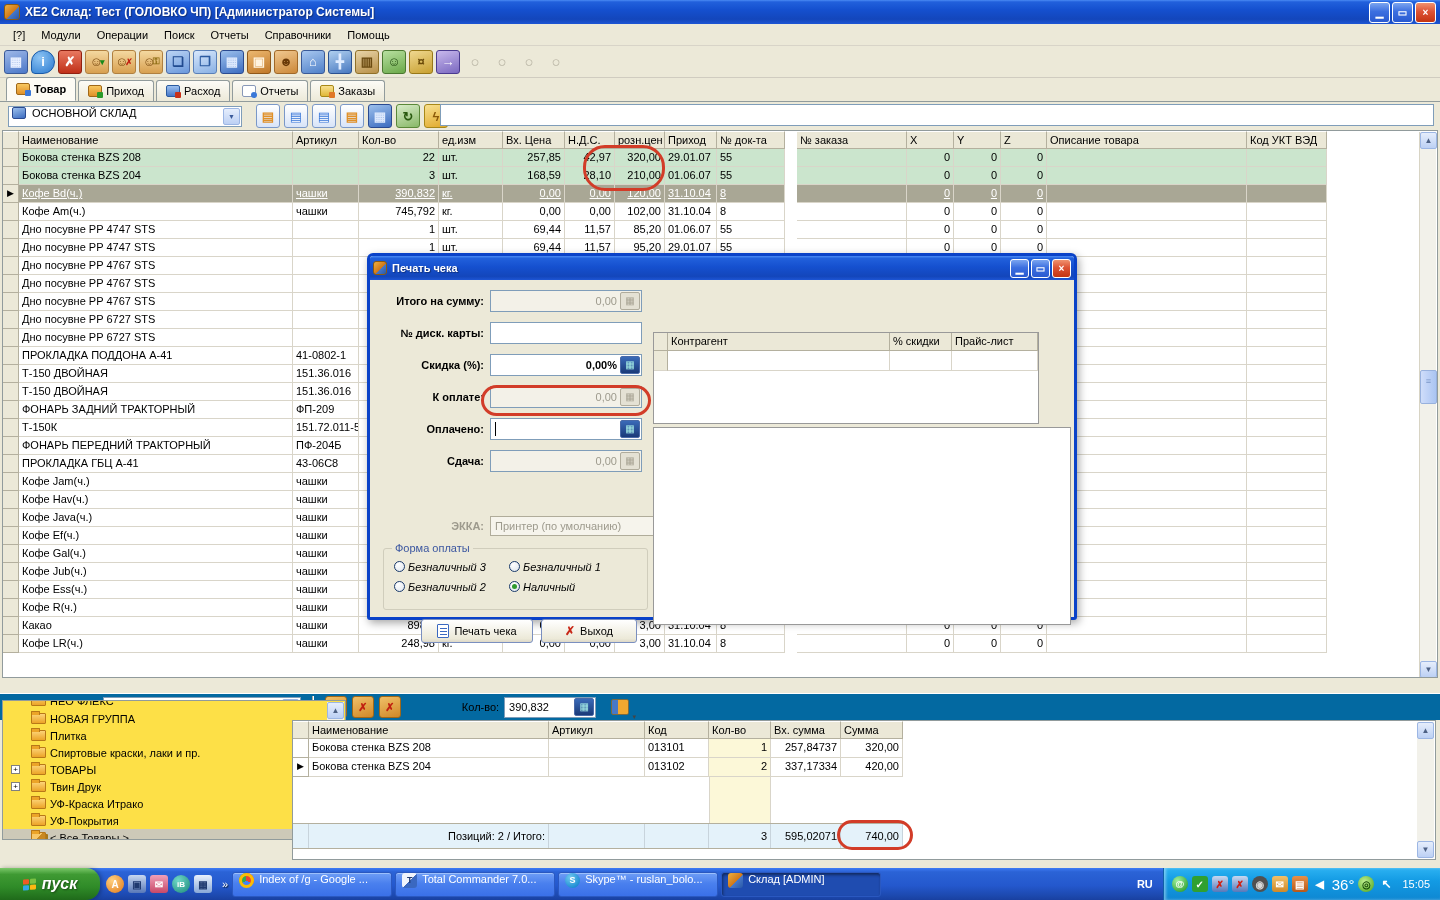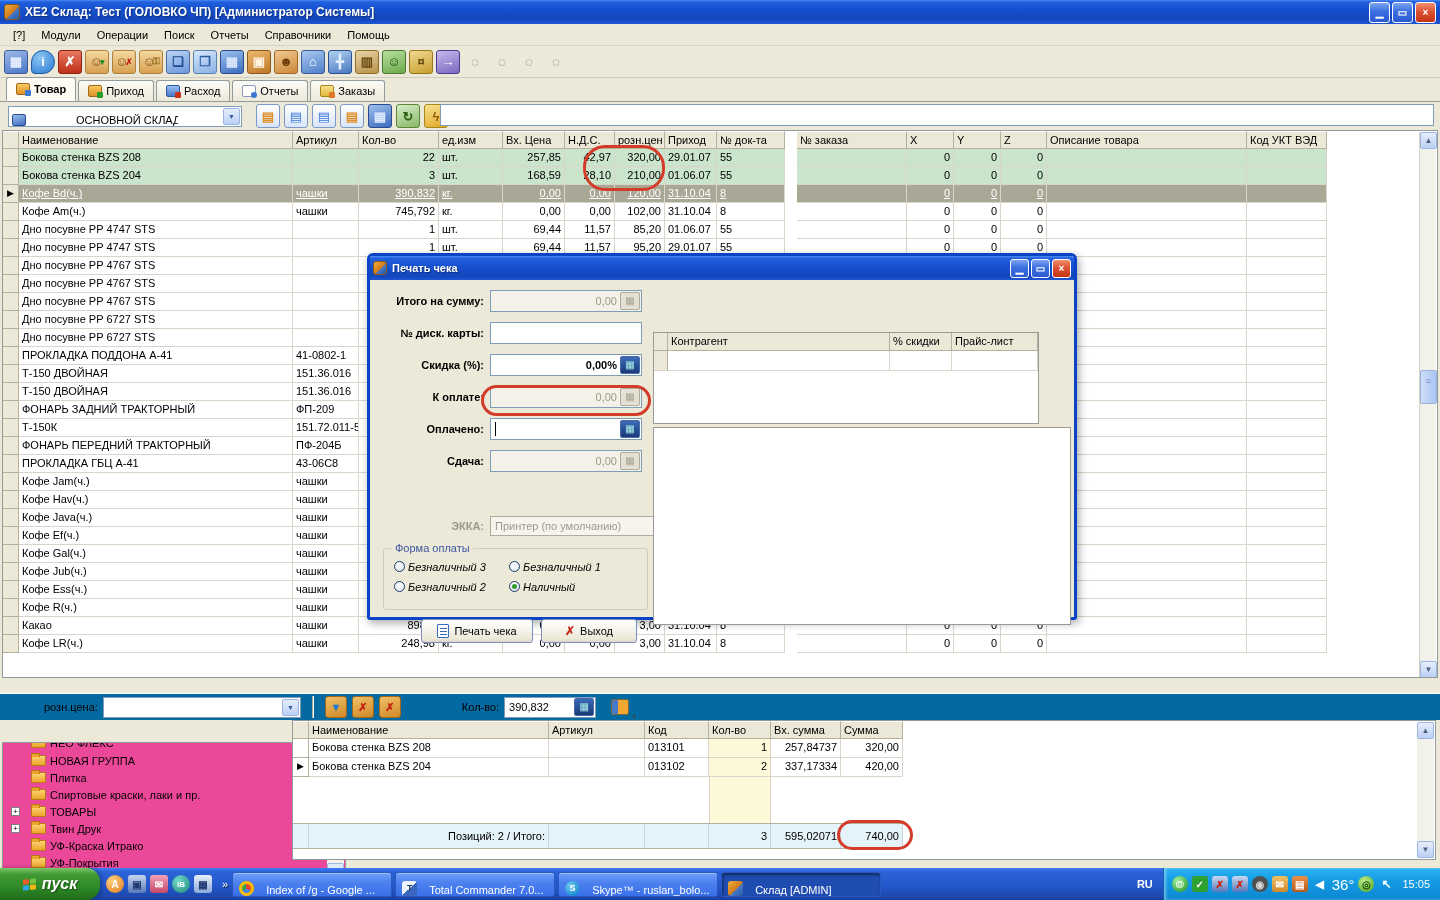--- a/index.html
+++ b/index.html
@@ -50,21 +50,21 @@
   .ti-prihod:after{background:#2a9a2a;}
   .ti-rashod{background:linear-gradient(180deg,#9cc0f0,#4878c8);border-color:#2a5aa0;}
   .ti-rashod:after{background:#c83018;}
   .ti-otchety{background:#fff;border-color:#8898b8;}
   .ti-otchety:after{background:#3a78d8;border-radius:50%;}
   .ti-zakazy{background:linear-gradient(180deg,#f8e090,#e0b838);border-color:#a88818;}
   .ti-zakazy:after{background:#e07828;}
 
   
   .subbar{left:0;top:102px;width:1440px;height:28px;background:#ece9d8;display:flex;align-items:center;padding-left:8px;gap:4px;}
-  .combo{height:21px;background:#fff;border:1px solid #7f9db9;display:flex;align-items:flex-end;gap:44px;}
+  .combo{height:21px;background:#fff;border:1px solid #7f9db9;display:flex;align-items:flex-start;}
   .combo .cicon{width:14px;height:12px;margin:0 3px;background:linear-gradient(160deg,#9cc0ec,#3c6cc0);border:1px solid #2a4a90;border-radius:2px;}
   .combo .ctext{flex:1;padding:0 3px;white-space:nowrap;overflow:hidden;}
   .combo .cbtn{width:17px;height:17px;margin:1px;border:1px solid #9cb6e4;border-radius:2px;background:linear-gradient(180deg,#e6eefc,#bcd0f4);color:#3a5a9a;font-size:7px;text-align:center;line-height:15px;}
   .wh-combo{width:234px;}
   .stchip{width:24px;height:24px;border-radius:3px;display:flex;align-items:center;justify-content:center;font-size:13px;font-weight:bold;}
   .st-doc{background:linear-gradient(180deg,#fff,#d8e4f8);border:1px solid #7a98c8;color:#e09028;}
   .st-doc.blue{color:#3a78d8;font-weight:normal;}
   .st-grid{background:linear-gradient(160deg,#9cc0ec,#3c6cc0);color:#dce8fc;border:1px solid #2a4a90;}
   .st-refresh{background:linear-gradient(160deg,#d8ecc8,#88b868);color:#2a5a10;border:1px solid #5a8838;}
   .st-light{background:linear-gradient(160deg,#f8e090,#e0a828);color:#8a5808;border:1px solid #a88818;}
@@ -166,21 +166,21 @@
   .ct-add{color:#1a7ad8;}
   .ct-del,.ct-clear{color:#c02010;}
   .qtylabel{margin-left:56px;}
   .qtybox{width:92px;height:21px;border:1px solid #7f9db9;background:#fff;display:flex;align-items:center;padding-left:4px;}
   .qtybox .fval{font-weight:normal;text-align:left;}
   .qtybox .fcalc{display:block;}
   .colchip{width:18px;height:16px;margin-left:10px;background:linear-gradient(90deg,#4878c8 40%,#f0a830 40%);border:1px solid #7a6a40;border-radius:2px;position:relative;}
   .colchip:after{content:"▾";position:absolute;right:-8px;bottom:-7px;font-size:7px;color:#444;}
 
   
-  .treebox{left:2px;top:742px;width:344px;height:140px;background:#ec4899;border:1px solid #919b9c;overflow:hidden;}
+  .treebox{left:2px;top:700px;width:344px;height:140px;background:#fde047;border:1px solid #919b9c;overflow:hidden;}
   .titem{display:flex;align-items:center;height:17px;gap:4px;padding-left:28px;position:relative;}
   .titem.selrow{background:#cdc9b8;}
   .titem.clipped{height:9px;overflow:hidden;}
   .titem.clipped > *{transform:translateY(-5px);}
   .texp{display:none;position:absolute;left:8px;width:9px;height:9px;border:1px solid #808080;background:#fff;font-size:8px;line-height:7px;text-align:center;}
   .texp.on{display:block;}
   .tfold{width:15px;height:11px;background:linear-gradient(180deg,#fcd478,#eca428);border:1px solid #b87818;border-radius:1px;position:relative;flex:0 0 auto;}
   .tfold:before{content:"";position:absolute;left:-1px;top:-3px;width:7px;height:3px;background:#eca428;border:1px solid #b87818;border-bottom:none;border-radius:1px 1px 0 0;}
   .tfold.allfold{background:linear-gradient(135deg,#f8c868 50%,#c88820 50%);box-shadow:2px 2px 0 #a87818;}
   .treescroll{position:absolute;top:1px;right:1px;width:17px;height:136px;background:#f2f1ea;}
@@ -212,21 +212,21 @@
   .flag i:nth-child(3){background:#30a8e8;}
   .flag i:nth-child(4){background:#fcb813;}
   .qlbox{display:flex;align-items:center;gap:4px;padding:0 6px;}
   .qlchip{width:18px;height:18px;border-radius:3px;display:flex;align-items:center;justify-content:center;font-size:10px;font-weight:bold;color:#fff;}
   .ql-a{background:radial-gradient(circle at 35% 30%,#ffd080,#e07818);border-radius:50%;}
   .ql-mon{background:linear-gradient(180deg,#c8d8f0,#5878b8);color:#203a70;}
   .ql-mail{background:linear-gradient(180deg,#f0a0b8,#c84868);}
   .ql-ib{background:radial-gradient(circle at 35% 30%,#70d8c8,#1a8878);border-radius:50%;font-size:8px;}
   .ql-grid{background:linear-gradient(180deg,#e8f0fc,#88a8d8);color:#203a70;}
   .qlmore{color:#fff;font-size:11px;margin:0 4px;text-shadow:1px 1px 1px #123;}
-  .taskbtn{height:25px;width:160px;margin-right:3px;border-radius:3px;border:1px solid #2a58c0;background:linear-gradient(180deg,#6f9ef6 0%,#4a80ee 45%,#3a70e8 100%);display:flex;align-items:flex-end;gap:12px;padding:0 6px;color:#fff;box-shadow:inset 0 1px 0 #9cc0fc;}
+  .taskbtn{height:25px;width:160px;margin-right:3px;border-radius:3px;border:1px solid #2a58c0;background:linear-gradient(180deg,#6f9ef6 0%,#4a80ee 45%,#3a70e8 100%);display:flex;align-items:flex-start;gap:5px;padding:0 6px;color:#fff;box-shadow:inset 0 1px 0 #9cc0fc;}
   .taskbtn .tlabel{white-space:nowrap;overflow:hidden;flex:1;}
   .taskbtn.pressed{background:#1f4cb0;box-shadow:inset 1px 2px 3px rgba(0,0,0,.45);}
   .tico{width:15px;height:15px;border-radius:3px;flex:0 0 auto;display:flex;align-items:center;justify-content:center;font-size:9px;font-weight:bold;color:#fff;}
   .ic-chrome{background:conic-gradient(#ea4335 0 33%,#4285f4 33% 66%,#34a853 66% 100%);border-radius:50%;box-shadow:inset 0 0 0 3px #fbbc05;}
   .ic-tc{background:linear-gradient(135deg,#f0f4fc 50%,#3a68c0 50%);color:#203a70;}
   .ic-skype{background:radial-gradient(circle at 35% 30%,#70c8f0,#0078c8);border-radius:50%;}
   .ic-app{background:linear-gradient(135deg,#f0b040 0%,#d07818 55%,#4878c8 56%,#2858a8 100%);}
   .lang{color:#fff;font-weight:bold;margin:0 10px 0 auto;}
   .tray{height:32px;background:linear-gradient(180deg,#2cb2f2 0%,#139be4 40%,#0e87d2 100%);border-left:1px solid #1060a8;box-shadow:inset 2px 0 3px rgba(255,255,255,.4);display:flex;align-items:center;gap:4px;padding:0 10px 0 8px;}
   .trchip{width:16px;height:16px;border-radius:3px;display:flex;align-items:center;justify-content:center;font-size:10px;font-weight:bold;color:#fff;}

